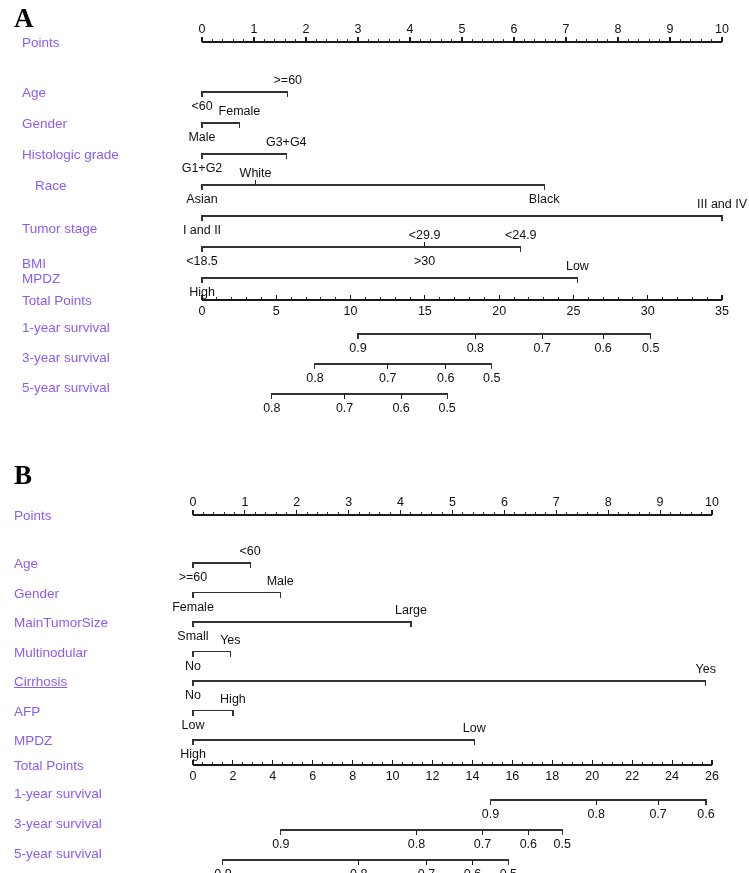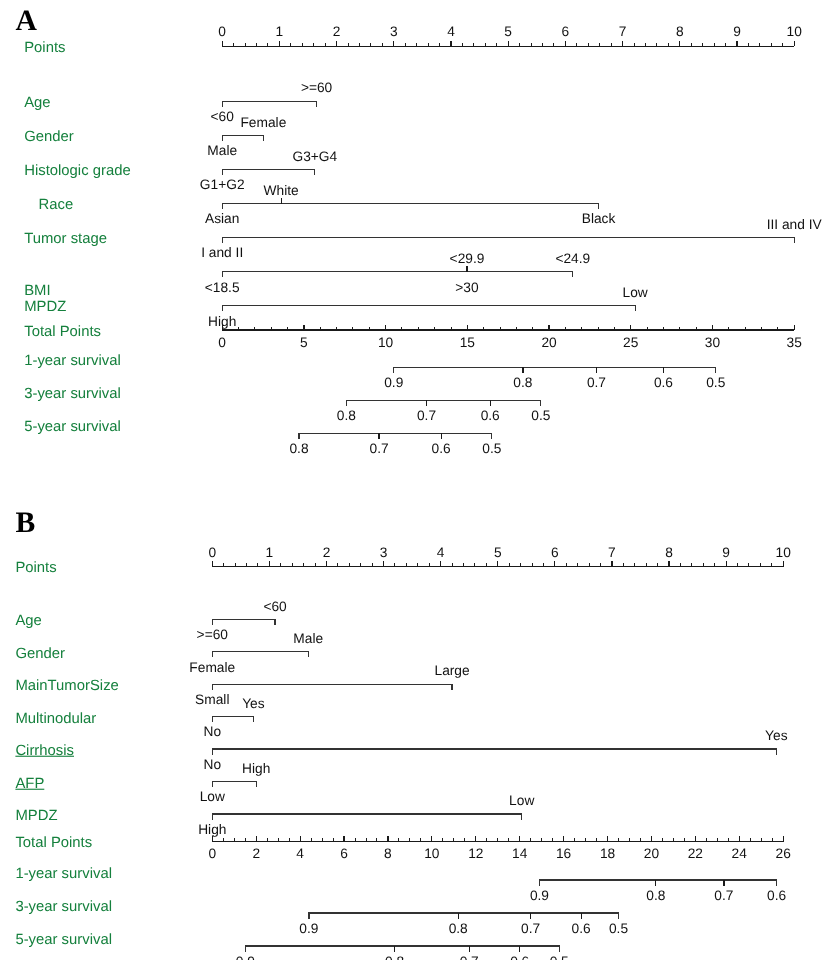--- a/index.html
+++ b/index.html
@@ -1,20 +1,20 @@
 <!DOCTYPE html>
 <html><head>
 <meta charset="utf-8">
 <style>
   html,body{margin:0;padding:0;background:#ffffff;}
   body{width:749px;height:873px;font-family:"Liberation Sans",sans-serif;color:#000;overflow:hidden;}
   .figure{position:relative;width:749px;height:873px;}
   .panel{position:absolute;left:0;width:749px;}
   .panel-letter{position:absolute;font-family:"Liberation Serif",serif;font-weight:bold;font-size:27px;line-height:1;color:#000;}
-  .row-label{position:absolute;font-family:"Liberation Sans",sans-serif;font-size:13.5px;color:#15803d;white-space:nowrap;}
+  .row-label{position:absolute;font-family:"Liberation Sans",sans-serif;font-size:13.5px;color:#8b5cf6;white-space:nowrap;}
   .plot{position:absolute;left:0;top:0;width:749px;height:100%;}
   svg{display:block;overflow:visible;}
   .axis-line{stroke:#1a1a1a;stroke-width:1.1;shape-rendering:crispEdges;}
   .tick{stroke:#1a1a1a;stroke-width:1.1;shape-rendering:crispEdges;}
   .tick-minor{stroke:#1a1a1a;stroke-width:0.9;shape-rendering:crispEdges;}
   .bar-line{stroke:#333333;stroke-width:1.1;fill:none;shape-rendering:crispEdges;}
   .tick-text{font-family:"Liberation Sans",sans-serif;font-size:12.5px;fill:#111;}
   .val-text{font-family:"Liberation Sans",sans-serif;font-size:12.5px;fill:#111;}
 </style>
 </head>
@@ -22,21 +22,21 @@
 
 <div class="figure">
 
   <div class="panel" id="panel-A" style="top:0px;height:440px;">
     <div class="panel-letter" style="left:14px;top:5px;">A</div>
   <div class="row-label" style="left: 22px; top: 35px;">Points</div>
       <div class="row-label" style="left: 22px; top: 85px;">Age</div>
       <div class="row-label" style="left: 22px; top: 116px;">Gender</div>
       <div class="row-label" style="left: 22px; top: 147px; text-align: right;">Histologic grade</div>
       <div class="row-label" style="left: 35px; top: 178px;">Race</div>
-      <div class="row-label" style="left: 22px; top: 209px;">Tumor stage</div>
+      <div class="row-label" style="left: 22px; top: 221px;">Tumor stage</div>
       <div class="row-label" style="left: 22px; top: 256px;">BMI</div>
       <div class="row-label" style="left: 22px; top: 271px;">MPDZ</div>
       <div class="row-label" style="left: 22px; top: 293px;">Total Points</div>
       <div class="row-label" style="left: 22px; top: 320px;">1-year survival</div>
       <div class="row-label" style="left: 22px; top: 350px;">3-year survival</div>
       <div class="row-label" style="left: 22px; top: 380px;">5-year survival</div>
       <svg width="749" height="440" class="plot">
         <line x1="202" y1="42" x2="722" y2="42" class="axis-line"></line>
         <line x1="202" y1="42" x2="202" y2="37" class="tick"></line>
         <line x1="212.4" y1="42" x2="212.4" y2="39" class="tick-minor"></line>
@@ -218,21 +218,21 @@
     </div>
 
   <div class="panel" id="panel-B" style="top:440px;height:433px;">
     <div class="panel-letter" style="left:14px;top:22px;">B</div>
   <div class="row-label" style="left: 14px; top: 68px;">Points</div>
       <div class="row-label" style="left: 14px; top: 116px;">Age</div>
       <div class="row-label" style="left: 14px; top: 145.5px;">Gender</div>
       <div class="row-label" style="left: 14px; top: 175px;">MainTumorSize</div>
       <div class="row-label" style="left: 14px; top: 204.5px;">Multinodular</div>
       <div class="row-label" style="left: 14px; top: 234px; text-decoration: underline;">Cirrhosis</div>
-      <div class="row-label" style="left: 14px; top: 263.5px; text-decoration: underline;">AFP</div>
+      <div class="row-label" style="left: 14px; top: 263.5px;">AFP</div>
       <div class="row-label" style="left: 14px; top: 293px;">MPDZ</div>
       <div class="row-label" style="left: 14px; top: 318px;">Total Points</div>
       <div class="row-label" style="left: 14px; top: 346px;">1-year survival</div>
       <div class="row-label" style="left: 14px; top: 376px;">3-year survival</div>
       <div class="row-label" style="left: 14px; top: 406px;">5-year survival</div>
       <svg width="749" height="433" class="plot">
         <line x1="193" y1="75" x2="712" y2="75" class="axis-line"></line>
         <line x1="193" y1="75" x2="193" y2="70" class="tick"></line>
         <line x1="203.38" y1="75" x2="203.38" y2="72" class="tick-minor"></line>
         <line x1="213.76" y1="75" x2="213.76" y2="72" class="tick-minor"></line>

